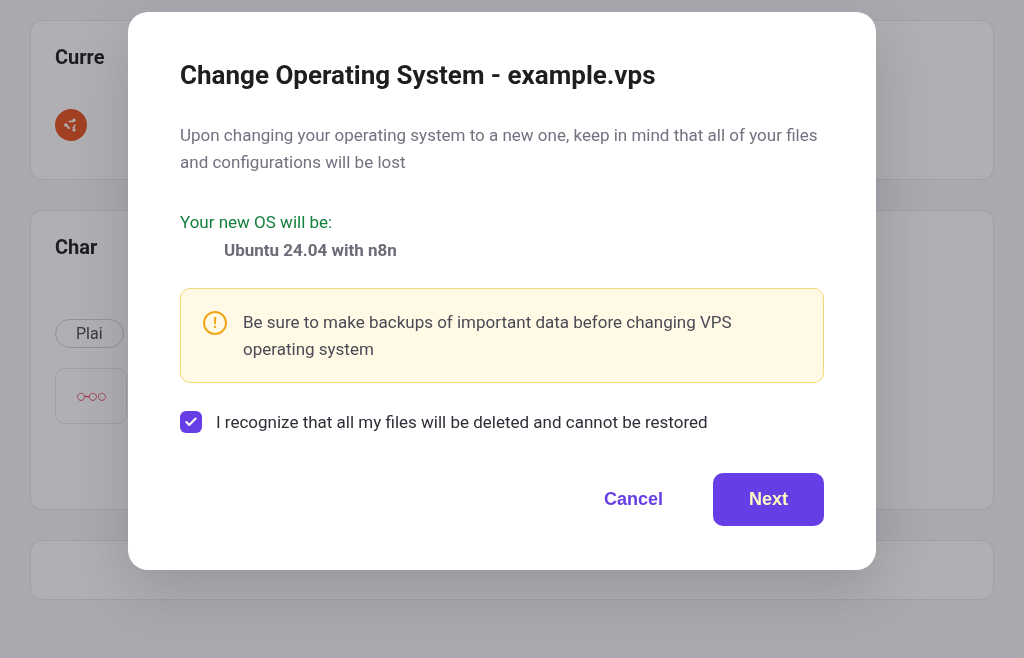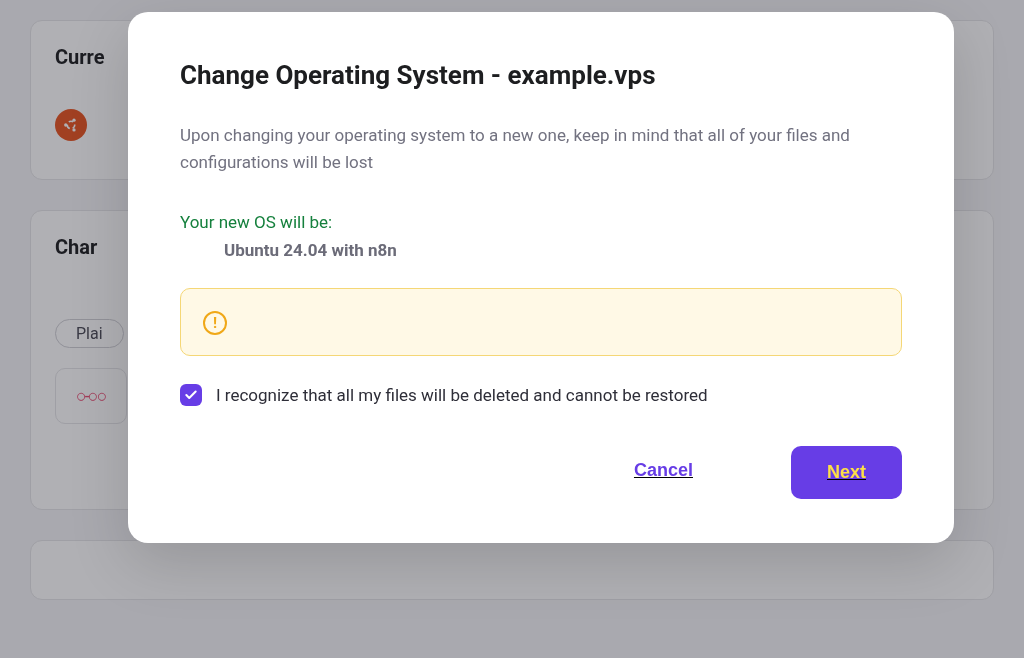--- a/index.html
+++ b/index.html
@@ -95,21 +95,21 @@
       width: 100%;
       height: 100%;
       background: rgba(30, 30, 40, 0.35);
     }
     
     
     .modal {
       position: absolute;
       top: 12px;
       left: 128px;
-      width: 826px;
+      width: 748px;
       background: white;
       border-radius: 20px;
       padding: 48px 52px 44px 52px;
       box-shadow: 0 20px 60px rgba(0,0,0,0.15);
     }
     
     .modal-title {
       font-size: 26px;
       font-weight: 700;
       color: #1d1e20;
@@ -197,45 +197,43 @@
     
     .checkbox-label {
       font-size: 17px;
       color: #2e2e38;
       cursor: pointer;
     }
     
     .modal-actions {
       display: flex;
       justify-content: flex-end;
-      align-items: flex-start;
+      align-items: center;
       gap: 30px;
-      text-decoration: underline;
     }
     
     .btn-cancel {
       background: none;
       border: none;
       font-size: 18px;
       font-weight: 700;
       color: #673DE6;
       cursor: pointer;
       padding: 14px 20px;
     }
     
     .btn-next {
       background: #673DE6;
       border: none;
       border-radius: 10px;
       font-size: 18px;
       font-weight: 700;
-      color: #fde047;
+      color: #fef9c3;
       cursor: pointer;
       padding: 16px 36px;
-      margin-left: 48px;
     }
   </style>
 </head>
 <body>
 
 <div class="background">
   <div class="bg-section bg-section-1">
     <div class="bg-title">Curre</div>
     <span class="bg-icon-ubuntu">
       <svg width="18" height="18" viewBox="0 0 24 24" fill="none">
@@ -262,20 +260,21 @@
 <div class="modal">
   <h2 class="modal-title">Change Operating System - example.vps</h2>
 
   <p class="modal-description">Upon changing your operating system to a new one, keep in mind that all of your files and configurations will be lost</p>
 
   <p class="os-label">Your new OS will be:</p>
   <p class="os-value">Ubuntu 24.04 with n8n</p>
 
   <div class="warning-box">
     <div class="warning-icon">!</div>
+    <div class="warning-text">Be sure to make backups of important data before changing VPS operating system</div>
   </div>
 
   <div class="checkbox-row">
     <div class="checkbox">
       <svg viewBox="0 0 24 24" fill="none" stroke="white" stroke-width="3.5" stroke-linecap="round" stroke-linejoin="round">
         <polyline points="20 6 9 17 4 12"></polyline>
       </svg>
     </div>
     <label class="checkbox-label">I recognize that all my files will be deleted and cannot be restored</label>
   </div>

